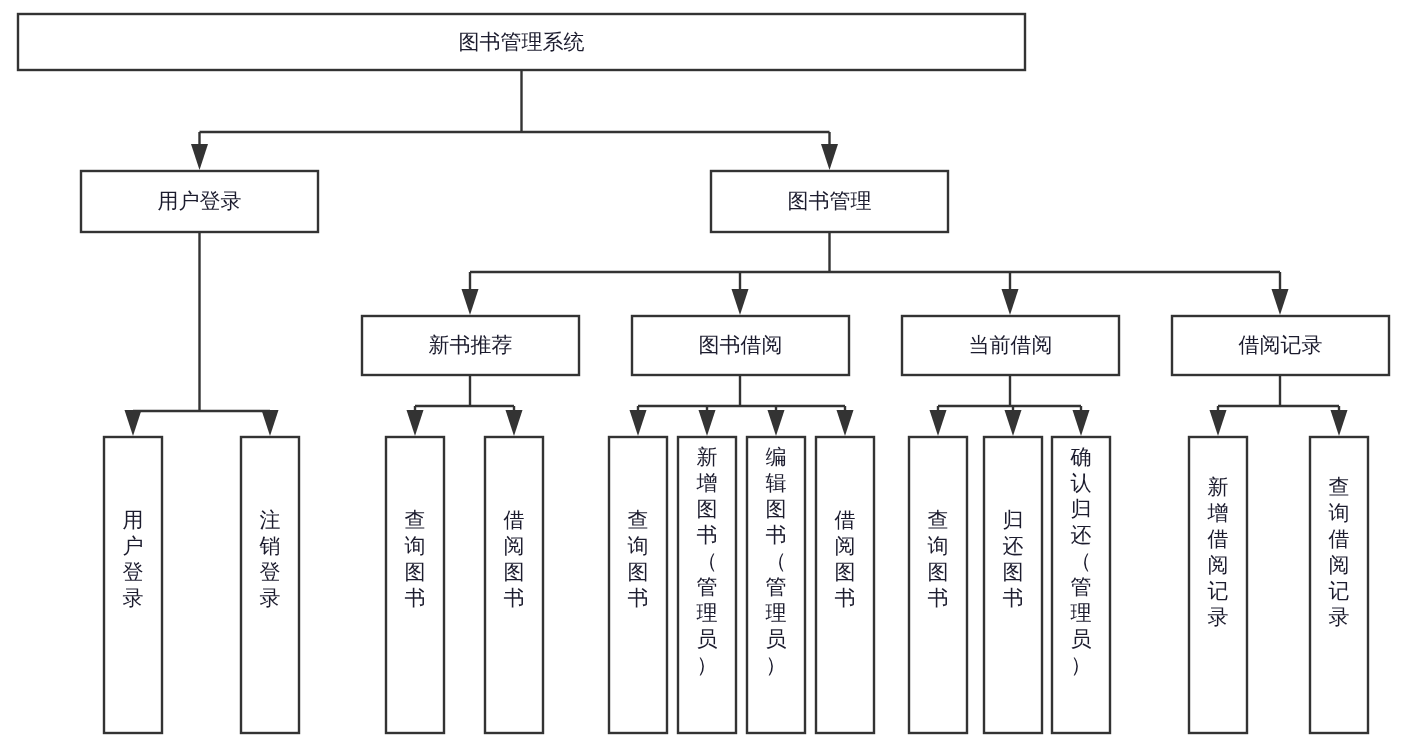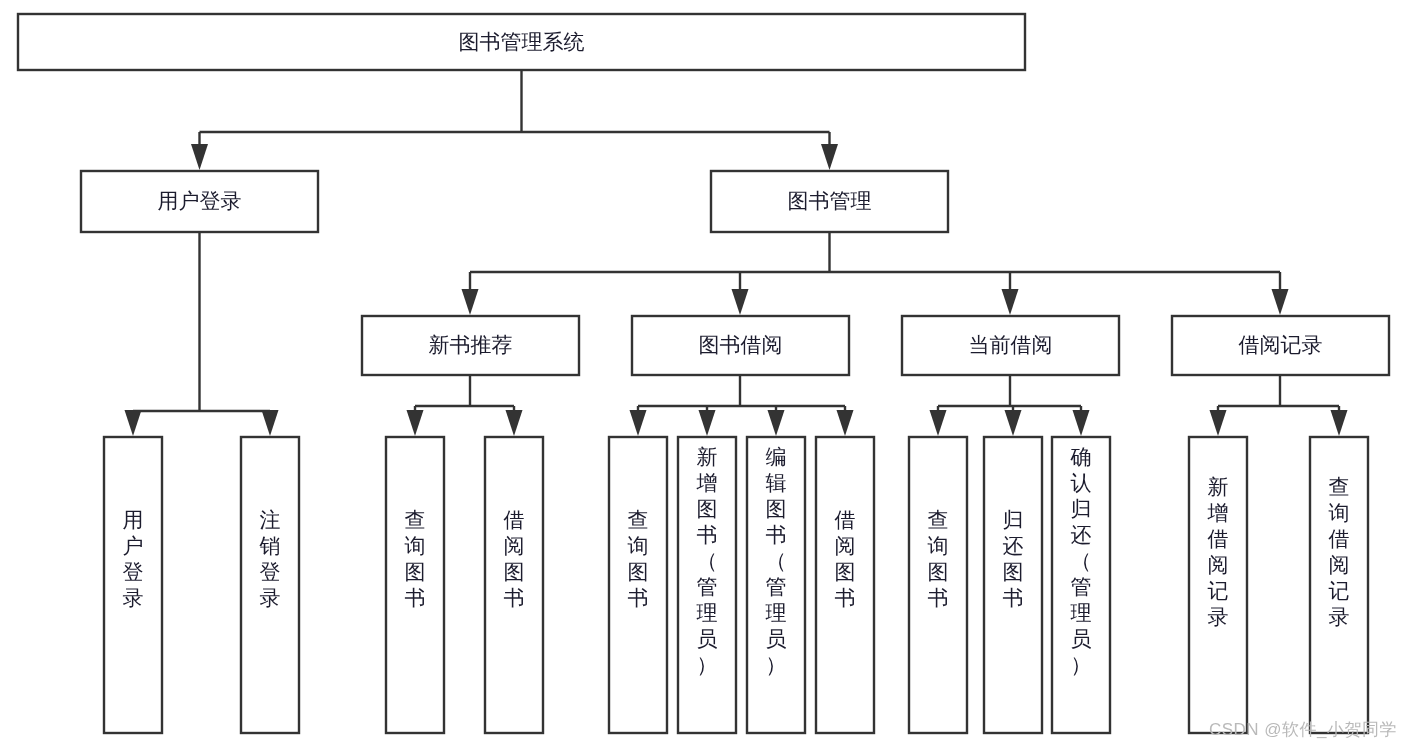--- a/index.html
+++ b/index.html
@@ -229,14 +229,13 @@
         <rect class="node-box" x="1189" y="437" width="58" height="296"></rect>
         <text class="leaf-label" x="1218" y="494"><tspan x="1218" dy="0">新</tspan><tspan x="1218" dy="26">增</tspan><tspan x="1218" dy="26">借</tspan><tspan x="1218" dy="26">阅</tspan><tspan x="1218" dy="26">记</tspan><tspan x="1218" dy="26">录</tspan></text>
       </g>
       <g>
         <rect class="node-box" x="1310" y="437" width="58" height="296"></rect>
         <text class="leaf-label" x="1339" y="494"><tspan x="1339" dy="0">查</tspan><tspan x="1339" dy="26">询</tspan><tspan x="1339" dy="26">借</tspan><tspan x="1339" dy="26">阅</tspan><tspan x="1339" dy="26">记</tspan><tspan x="1339" dy="26">录</tspan></text>
       </g>
     </g>
   </svg>
 
-  <div class="watermark">CSDN @软件_小贺同学</div>
 </div>
 
 </body></html>

